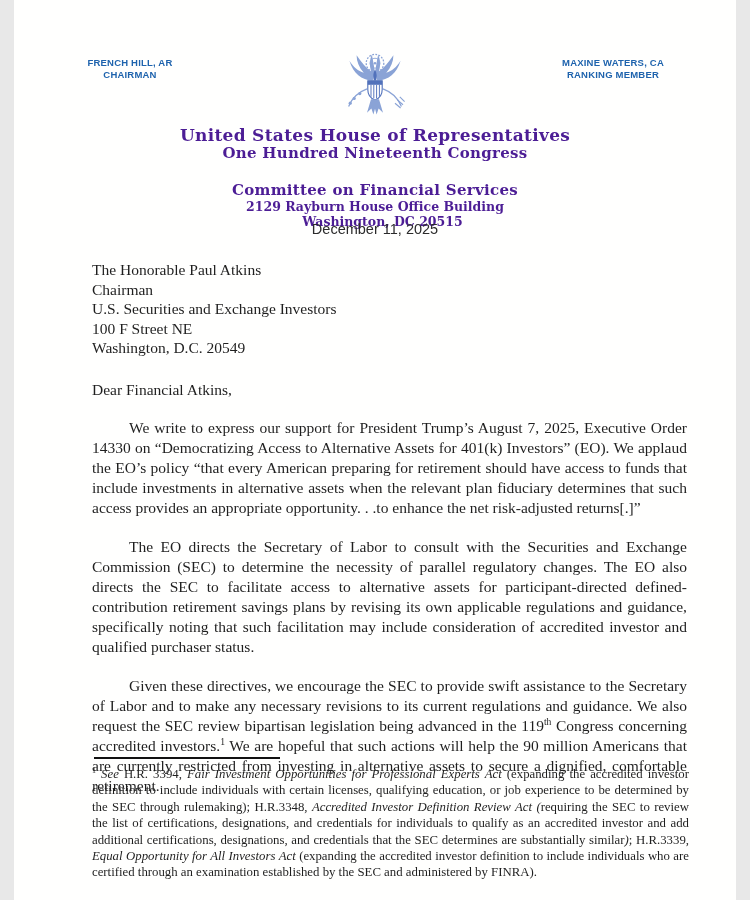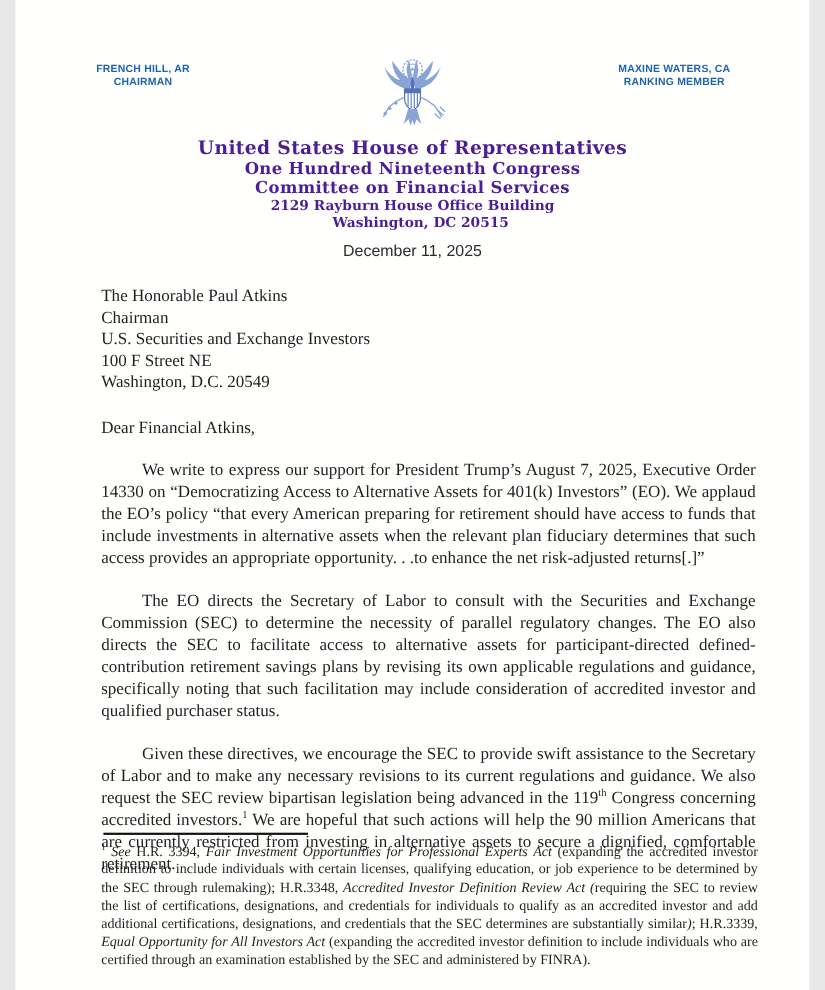--- a/index.html
+++ b/index.html
@@ -23,21 +23,21 @@
   .officer.right{right:58px;width:130px;}
   
   .letterhead{
     position:absolute;top:52px;left:0;right:0;
     text-align:center;color:#2b57a5;
   }
   .seal{display:block;margin:0 auto 2px auto;}
   .lh-line{font-family:"DejaVu Serif", serif;font-weight:bold;color:#4c1d95;text-align:center;}
   .lh-1{font-size:17px;line-height:19px;letter-spacing:.3px;}
   .lh-2{font-size:15px;line-height:17px;letter-spacing:.3px;}
-  .lh-3{font-size:15px;line-height:17px;letter-spacing:.3px;}
+  .lh-3{font-size:15px;line-height:17px;letter-spacing:.3px;margin-top:20px;}
   .lh-4{font-size:12.5px;line-height:15px;}
   .lh-5{font-size:12.5px;line-height:15px;margin-left:15px;}
   .dateline{
     position:absolute;top:221px;left:0;right:0;
     text-align:center;
     font-family:"Liberation Sans", sans-serif;
     font-size:14.5px;color:#2b2b2b;
   }
   
   .content{

